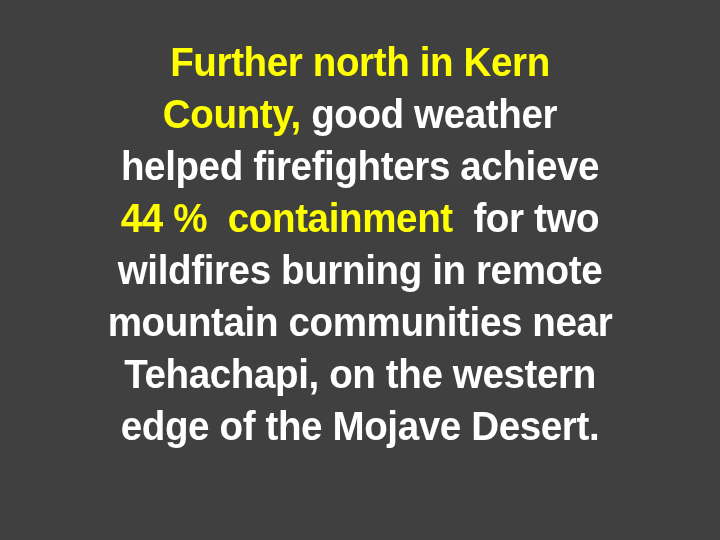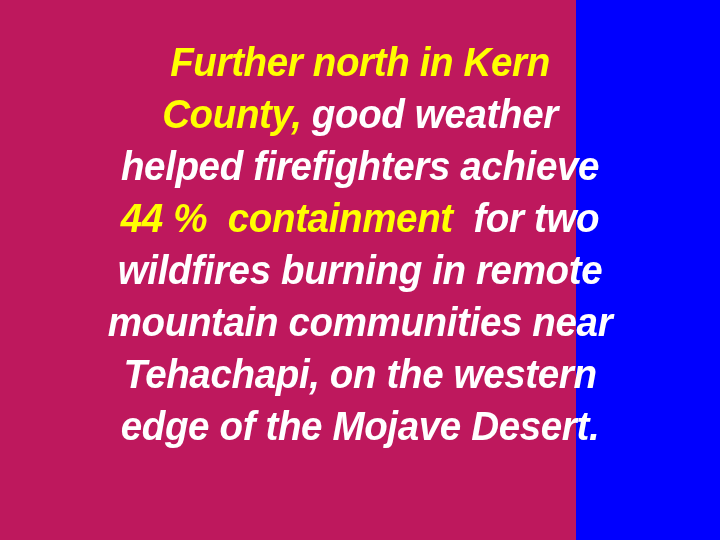--- a/index.html
+++ b/index.html
@@ -9,25 +9,24 @@
   body {
     width: 720px;
     height: 540px;
     overflow: hidden;
     background: #0000ff;
     font-family: "Liberation Sans", "DejaVu Sans", sans-serif;
   }
 
   #slide {
     position: relative;
-    width: 576px;
+    width: 720px;
     height: 540px;
-    background: #be185d;
+    background: #404040;
     box-sizing: border-box;
-    font-style: italic;
   }
 
   #caption-block {
     position: absolute;
     left: 0;
     top: 36px;
     width: 720px;
     text-align: center;
     padding: 0 14px;
     box-sizing: border-box;

